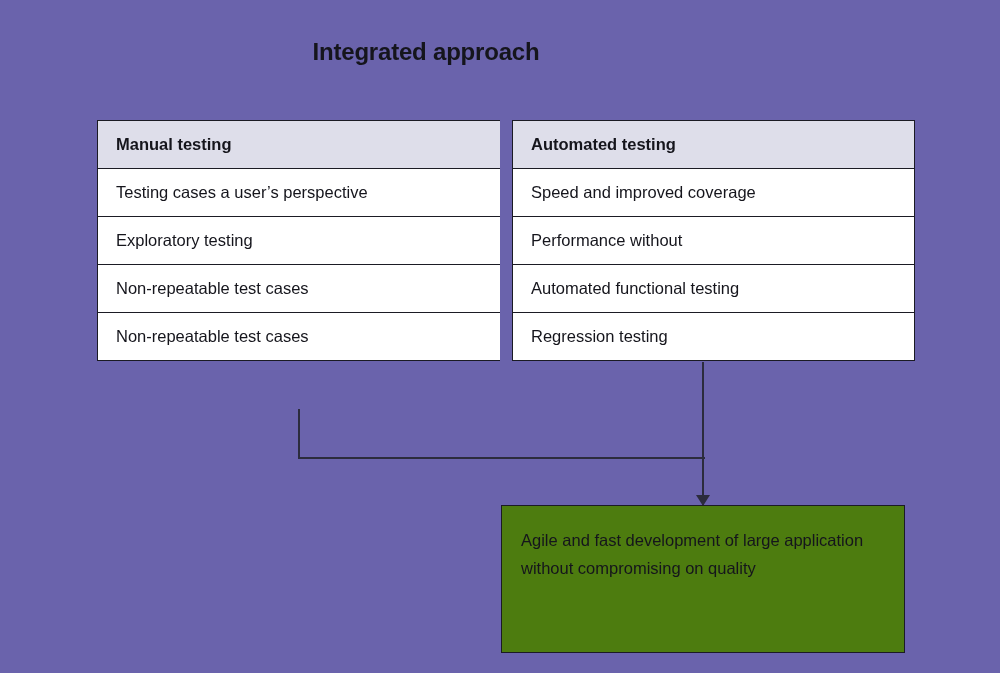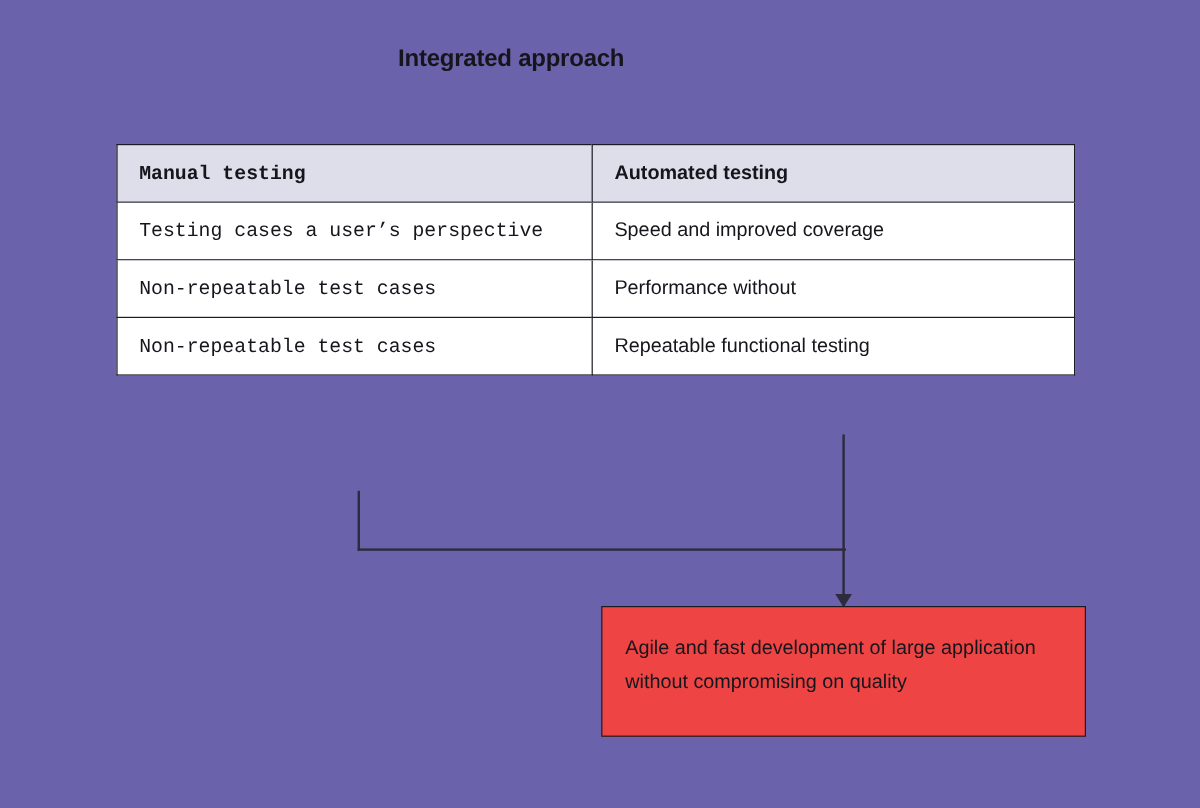--- a/index.html
+++ b/index.html
@@ -9,29 +9,29 @@
     font-family:"Liberation Sans", sans-serif;
     color:#15151c;
     overflow:hidden;
     position:relative;
   }
   #canvas { position:absolute; inset:0; width:1000px; height:673px; }
 
   .title {
     position:absolute; left:0; top:38px; width:852px;
     text-align:center;
-    font-size:20px; font-weight:bold; letter-spacing:-0.2px;
+    font-size:24px; font-weight:bold; letter-spacing:-0.2px;
     color:#15151c;
   }
 
   
   .table { position:absolute; left:97px; top:120px; width:806px; }
   .col { position:absolute; top:0; width:403px; }
-  .col-left  { left:0;font-family:Liberation Mono, monospace; }
-  .col-right { left:396px; }
+  .col-left  { left:0; }
+  .col-right { left:415px; }
 
   .cell {
     box-sizing:border-box;
     height:48px;
     background:#ffffff;
     border:1px solid #1b1b24;
     border-top-width:0;
     display:flex; align-items:center;
     padding-left:18px;
     font-size:16.5px;
@@ -55,51 +55,53 @@
     position:absolute; left:696px; top:495px;
     width:0; height:0;
     border-left:7px solid transparent;
     border-right:7px solid transparent;
     border-top:11px solid #2c2c3d;
   }
 
   
   .result {
     position:absolute; left:501px; top:505px;
-    width:404px; height:109px;
+    width:404px; height:148px;
     box-sizing:border-box;
-    background:#ef4444;
+    background:#4d7c0f;
     border:1.5px solid #1b1b24;
     padding:20px 22px 0 19px;
     font-size:16.5px;
     line-height:28px;
     color:#15151c;
   }
 </style>
 </head>
 <body>
 
 <div id="canvas">
 
   <div class="title">Integrated approach</div>
 
   <div class="table">
 
     <div class="col col-left">
       <div class="cell head">Manual testing</div>
       <div class="cell">Testing cases a user’s perspective</div>
+      <div class="cell">Exploratory testing</div>
       <div class="cell">Non-repeatable test cases</div>
       <div class="cell">Non-repeatable test cases</div>
     </div>
 
     <div class="col col-right">
       <div class="cell head">Automated testing</div>
       <div class="cell">Speed and improved coverage</div>
       <div class="cell">Performance without</div>
-      <div class="cell">Repeatable functional testing</div>
+      <div class="cell">Automated functional testing</div>
+      <div class="cell">Regression testing</div>
     </div>
 
   </div>
 
   <div class="line v-left"></div>
   <div class="line h-mid"></div>
   <div class="line v-right"></div>
   <div class="arrow"></div>
 
   <div class="result">Agile and fast development of large application without compromising on quality</div>

